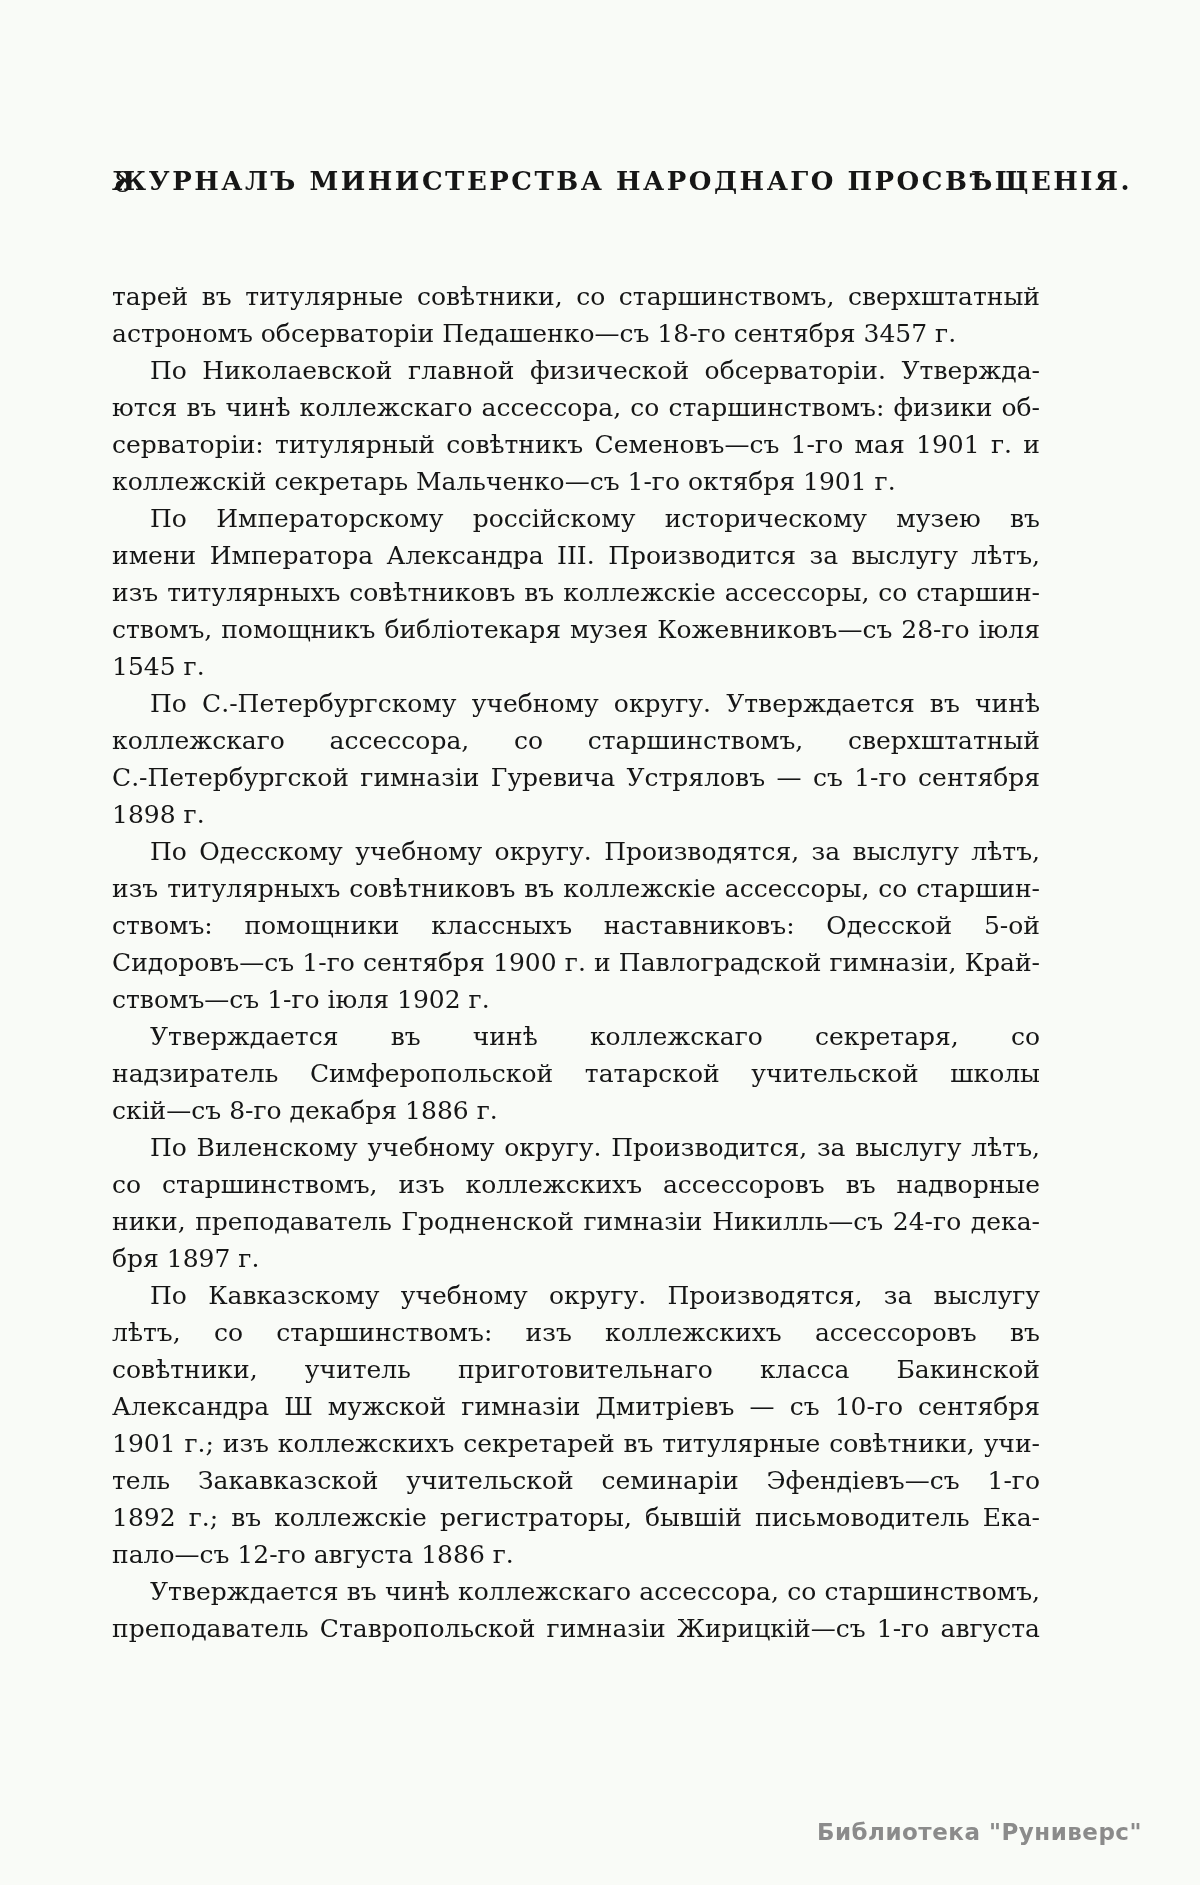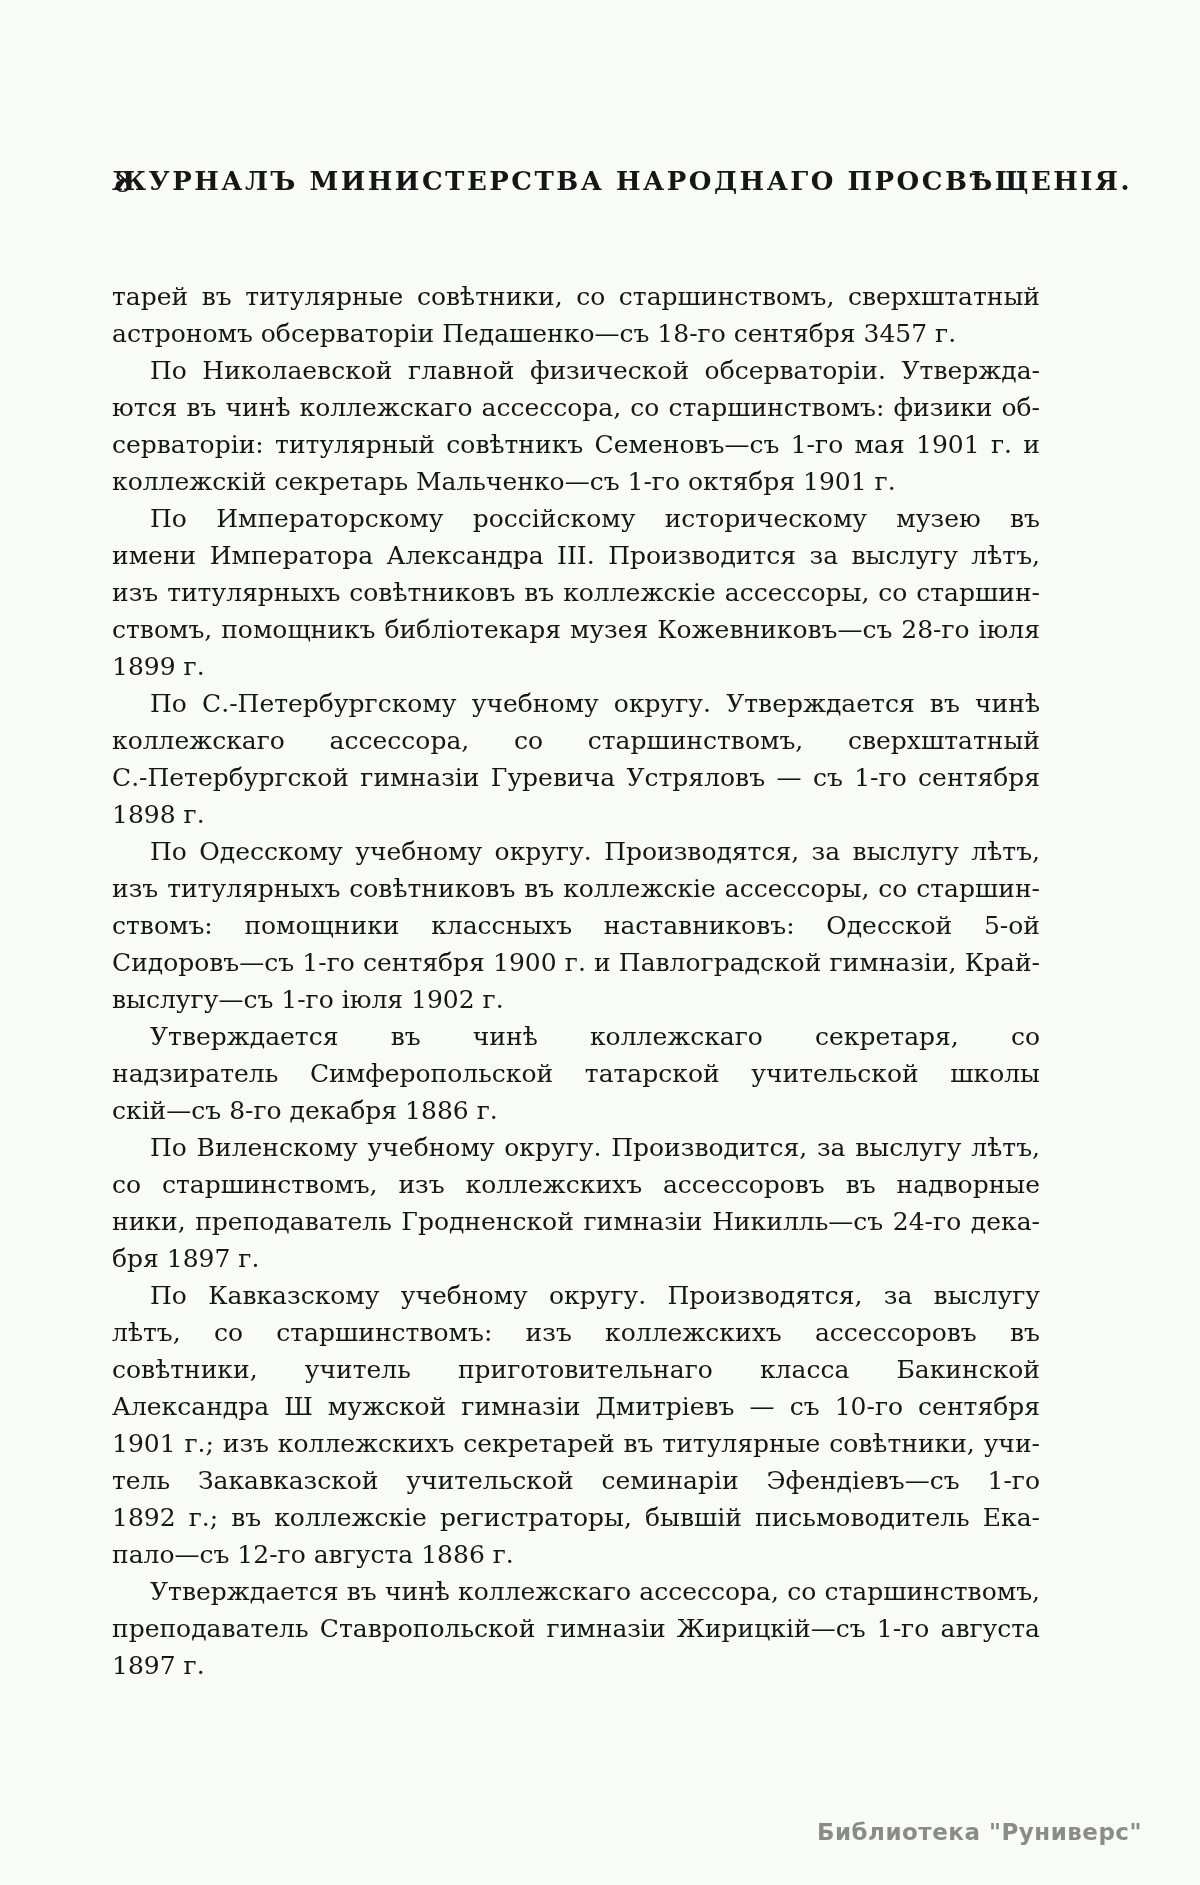--- a/index.html
+++ b/index.html
@@ -70,45 +70,44 @@
       <div class="line just"><span>тарей въ </span><span class="it">титулярные совѣтники</span><span>, со старшинствомъ, сверхштатный</span></div>
       <div class="line"><span>астрономъ обсерваторіи </span><span class="it">Педашенко</span><span>—съ 18-го сентября 3457 г.</span></div>
       <div class="line just indent"><span>По Николаевской главной физической обсерваторіи. </span><span class="it">Утвержда-</span></div>
       <div class="line just"><span class="it">ются</span><span> въ чинѣ </span><span class="it">коллежскаго ассессора</span><span>, со старшинствомъ: физики об-</span></div>
       <div class="line just"><span>серваторіи: титулярный совѣтникъ </span><span class="it">Семеновъ</span><span>—съ 1-го мая 1901 г. и</span></div>
       <div class="line"><span>коллежскій секретарь </span><span class="it">Мальченко</span><span>—съ 1-го октября 1901 г.</span></div>
       <div class="line just indent"><span>По Императорскому россійскому историческому музею въ Москвѣ</span></div>
       <div class="line just"><span>имени Императора Александра III. </span><span class="it">Производится</span><span> за выслугу лѣтъ,</span></div>
       <div class="line just"><span>изъ титулярныхъ совѣтниковъ въ </span><span class="it">коллежскіе ассессоры</span><span>, со старшин-</span></div>
       <div class="line just"><span>ствомъ, помощникъ библіотекаря музея </span><span class="it">Кожевниковъ</span><span>—съ 28-го іюля</span></div>
-      <div class="line"><span>1899 г.</span></div>
+      <div class="line"><span>1545 г.</span></div>
       <div class="line just indent"><span>По С.-Петербургскому учебному округу. </span><span class="it">Утверждается</span><span> въ чинѣ</span></div>
       <div class="line just"><span class="it">коллежскаго ассессора</span><span>, со старшинствомъ, сверхштатный преподаватель</span></div>
       <div class="line just"><span>С.-Петербургской гимназіи Гуревича </span><span class="it">Устряловъ</span><span> — съ 1-го сентября</span></div>
       <div class="line"><span>1898 г.</span></div>
       <div class="line just indent"><span>По Одесскому учебному округу. </span><span class="it">Производятся</span><span>, за выслугу лѣтъ,</span></div>
       <div class="line just"><span>изъ титулярныхъ совѣтниковъ въ </span><span class="it">коллежскіе ассессоры</span><span>, со старшин-</span></div>
       <div class="line just"><span>ствомъ: помощники классныхъ наставниковъ: Одесской 5-ой гимназіи,</span></div>
       <div class="line just"><span class="it">Сидоровъ</span><span>—съ 1-го сентября 1900 г. и Павлоградской гимназіи, </span><span class="it">Край-</span></div>
-      <div class="line"><span class="it">выслугу</span><span>—съ 1-го іюля 1902 г.</span></div>
+      <div class="line"><span class="it">ствомъ</span><span>—съ 1-го іюля 1902 г.</span></div>
       <div class="line just indent"><span class="it">Утверждается</span><span> въ чинѣ </span><span class="it">коллежскаго секретаря</span><span>, со старшинствомъ,</span></div>
       <div class="line just"><span>надзиратель Симферопольской татарской учительской школы </span></div>
       <div class="line"><span class="it">скій</span><span>—съ 8-го декабря 1886 г.</span></div>
       <div class="line just indent"><span>По Виленскому учебному округу. </span><span class="it">Производится</span><span>, за выслугу лѣтъ,</span></div>
       <div class="line just"><span>со старшинствомъ, изъ коллежскихъ ассессоровъ въ </span><span class="it">надворные совѣт-</span></div>
       <div class="line just"><span class="it">ники</span><span>, преподаватель Гродненской гимназіи </span><span class="it">Никилль</span><span>—съ 24-го дека-</span></div>
       <div class="line"><span>бря 1897 г.</span></div>
       <div class="line just indent"><span>По Кавказскому учебному округу. </span><span class="it">Производятся</span><span>, за выслугу</span></div>
       <div class="line just"><span>лѣтъ, со старшинствомъ: изъ коллежскихъ ассессоровъ въ </span></div>
       <div class="line just"><span class="it">совѣтники</span><span>, учитель приготовительнаго класса Бакинской Императора</span></div>
       <div class="line just"><span>Александра Ш мужской гимназіи </span><span class="it">Дмитріевъ</span><span> — съ 10-го сентября</span></div>
       <div class="line just"><span>1901 г.; изъ коллежскихъ секретарей въ </span><span class="it">титулярные совѣтники</span><span>, учи-</span></div>
       <div class="line just"><span>тель Закавказской учительской семинаріи </span><span class="it">Эфендіевъ</span><span>—съ 1-го августа</span></div>
       <div class="line just"><span>1892 г.; въ </span><span class="it">коллежскіе регистраторы</span><span>, бывшій письмоводитель Ека-</span></div>
       <div class="line"><span class="it">пало</span><span>—съ 12-го августа 1886 г.</span></div>
       <div class="line just indent"><span class="it">Утверждается</span><span> въ чинѣ </span><span class="it">коллежскаго ассессора</span><span>, со старшинствомъ,</span></div>
       <div class="line just"><span>преподаватель Ставропольской гимназіи </span><span class="it">Жирицкій</span><span>—съ 1-го августа</span></div>
-      <div class="line"><span>1897 г.</span></div>
     </main>
 
   <div class="watermark">Библиотека "Руниверс"</div>
 
 </div>
 
 </body></html>

